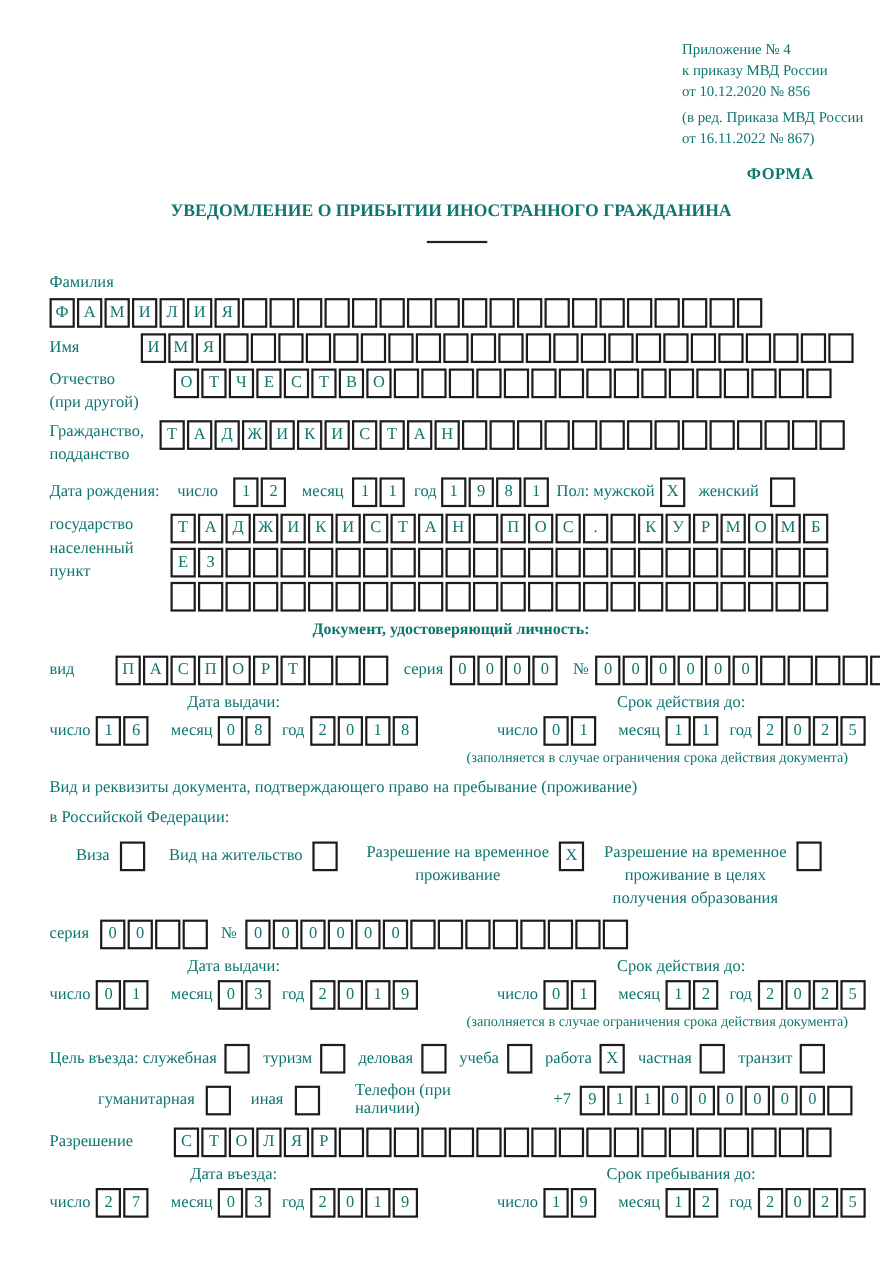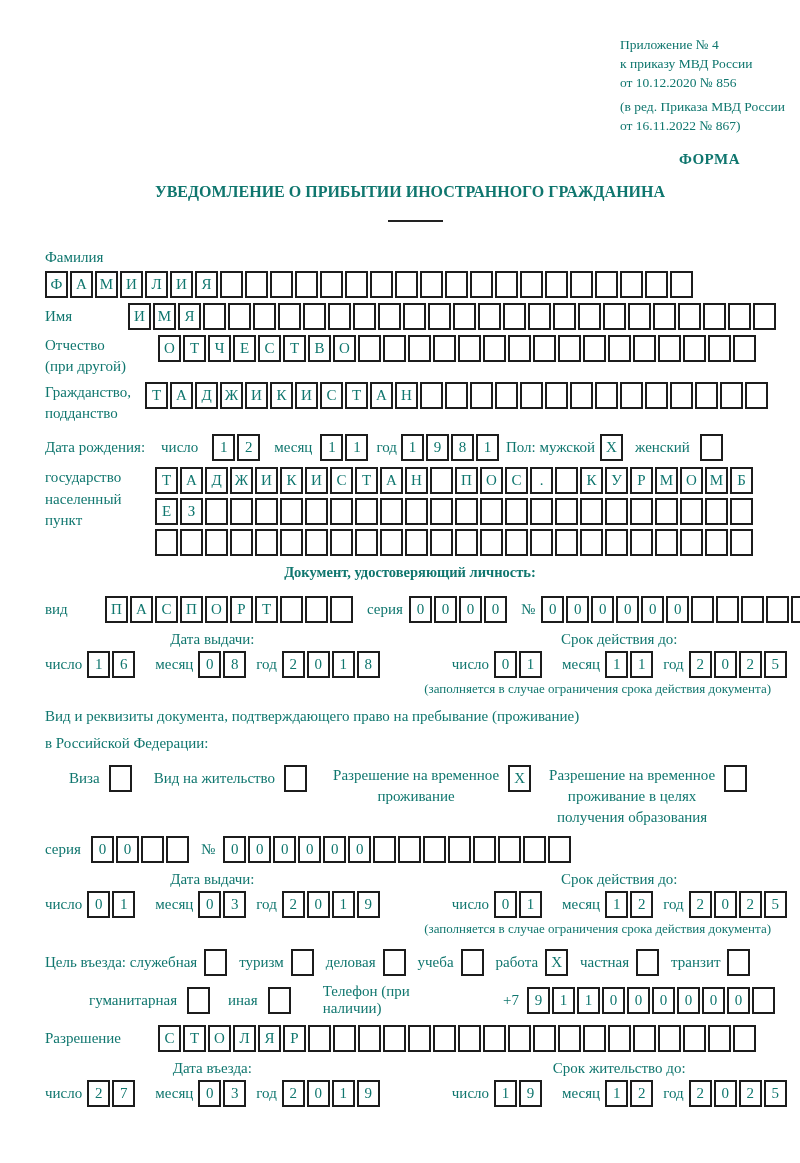--- a/index.html
+++ b/index.html
@@ -629,21 +629,21 @@
         <span class="lbl g">год</span>
         <div class="cells">
             <span class="cell">2</span>
             <span class="cell">0</span>
             <span class="cell">1</span>
             <span class="cell">9</span>
           </div>
       </div>
     </div>
     <div class="dg dg-right">
-      <div class="dg-head">Срок жительство до:</div>
+      <div class="dg-head">Срок пребывания до:</div>
       <div class="dg-row">
         <span class="lbl">число</span>
         <div class="cells">
             <span class="cell">1</span>
             <span class="cell">9</span>
           </div>
         <span class="lbl m">месяц</span>
         <div class="cells">
             <span class="cell">1</span>
             <span class="cell">2</span>

